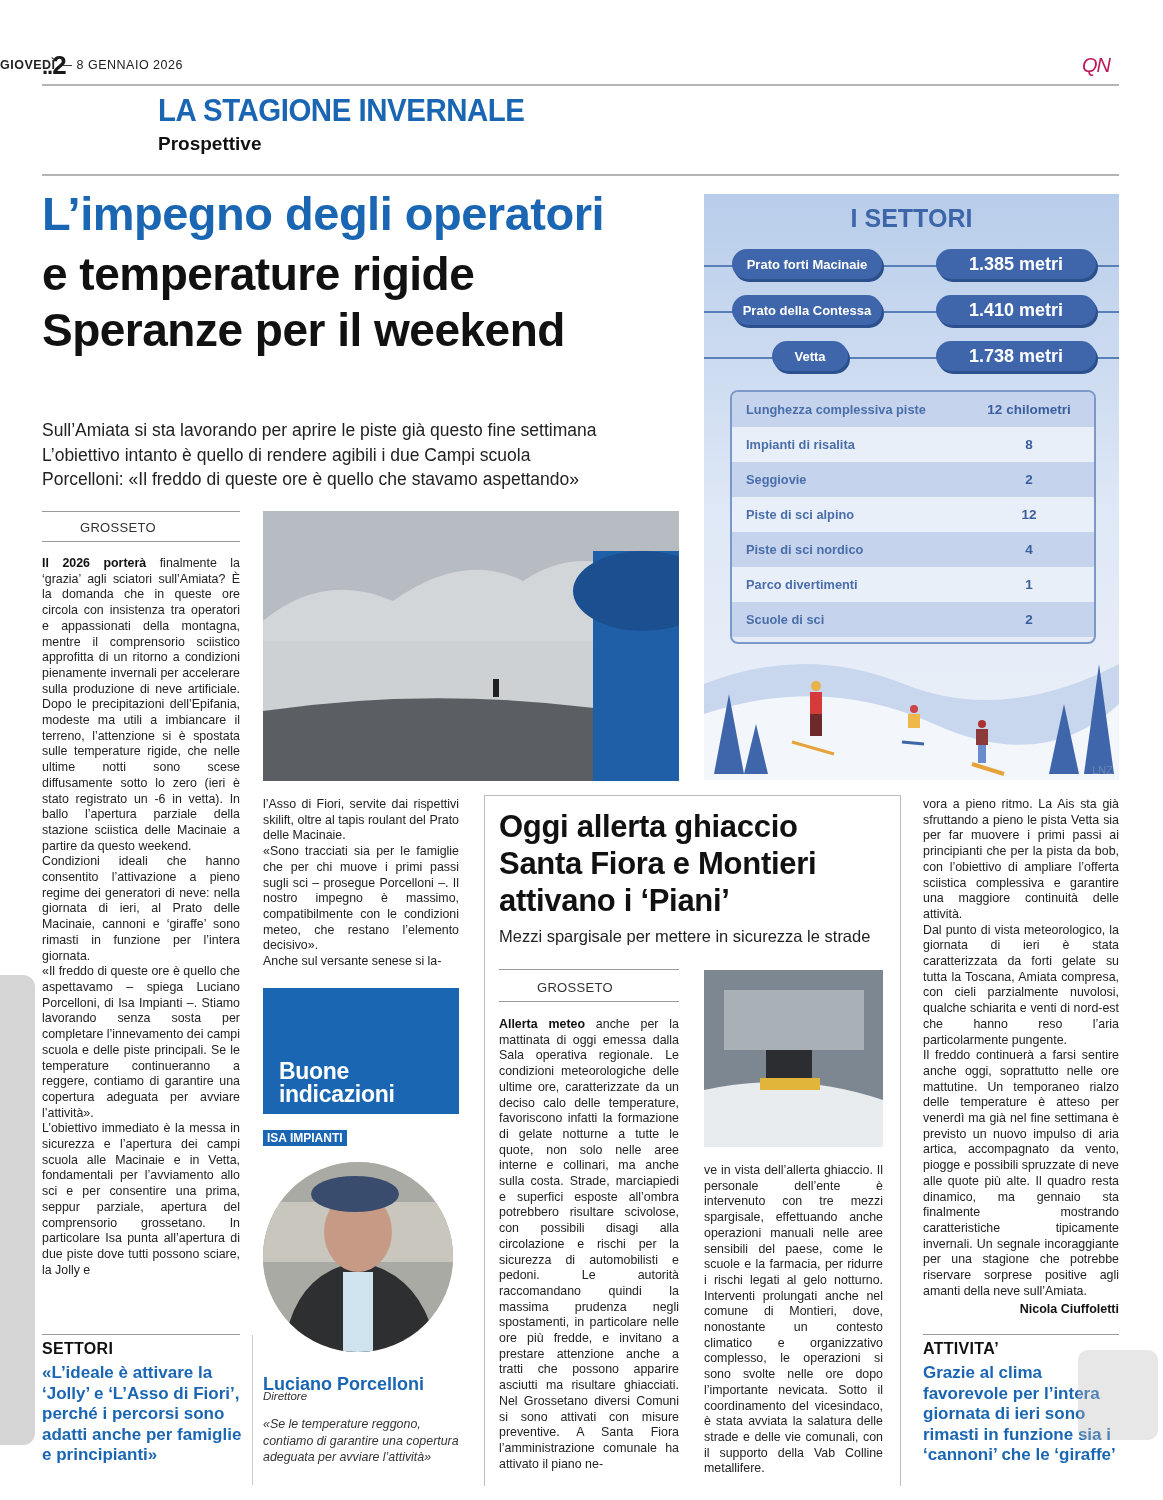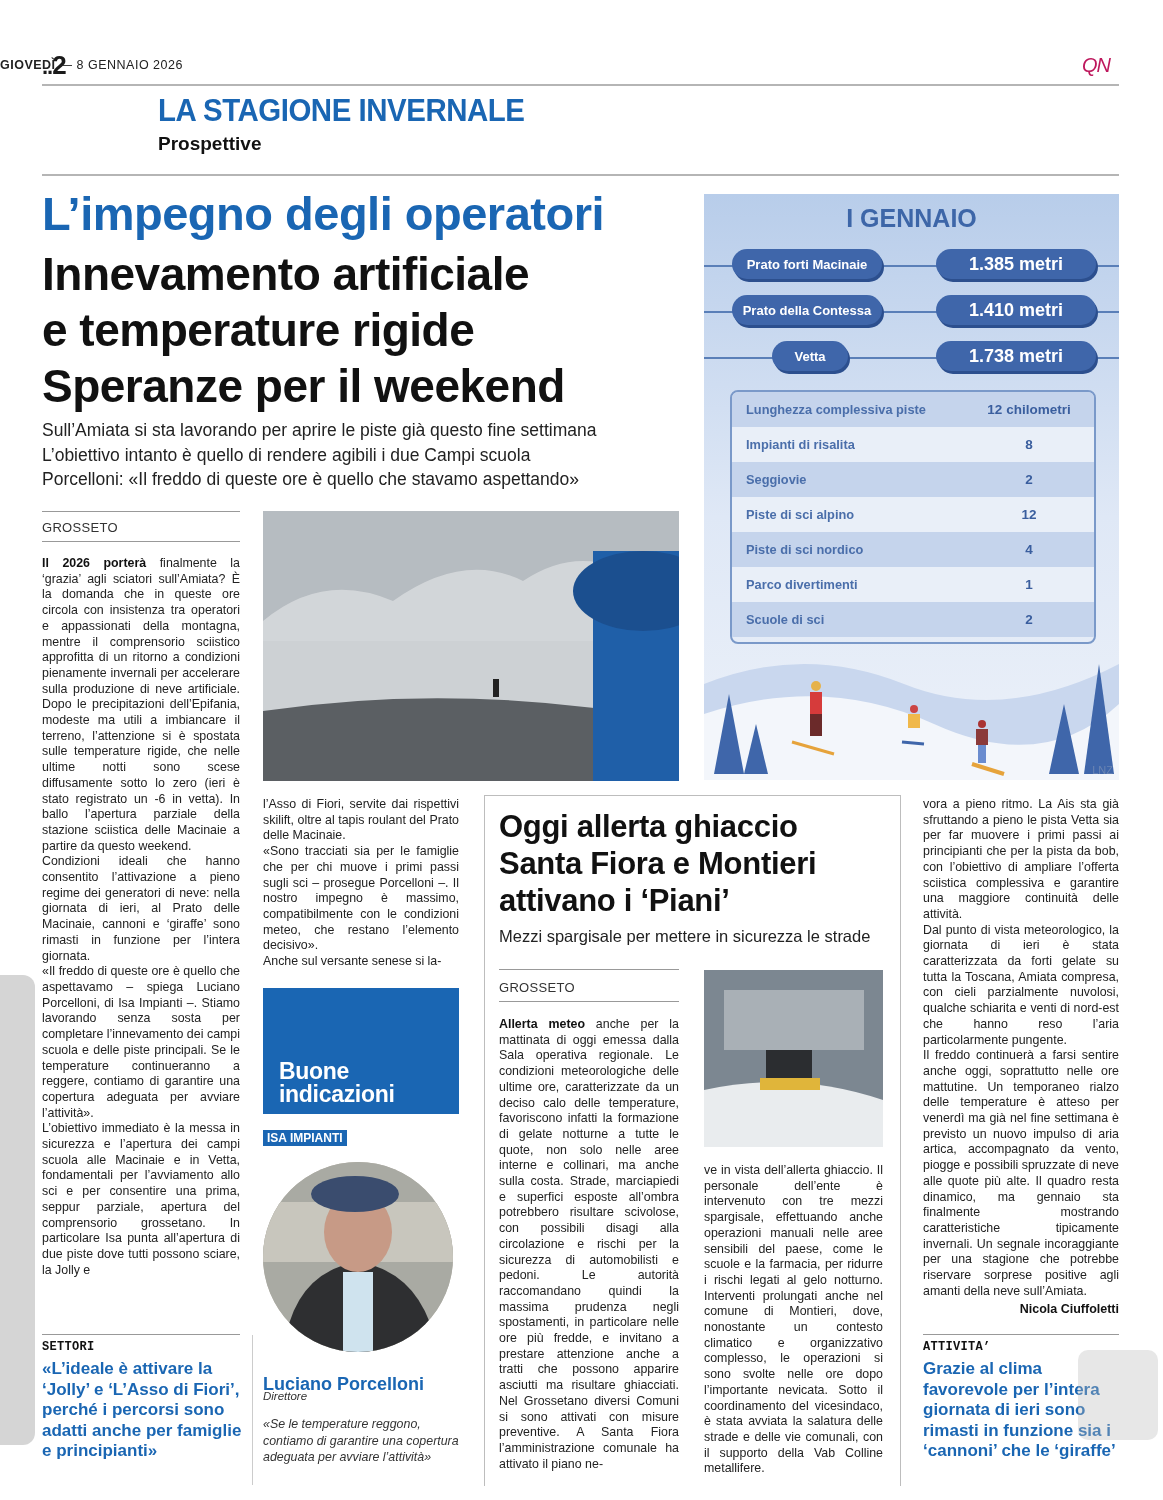--- a/index.html
+++ b/index.html
@@ -10,21 +10,21 @@
   .dateline { left: 0; width: 955px; top: 58px; text-align: left; font-size: 12.5px; color: #222; letter-spacing: 0.5px; }
   .dateline b { font-weight: 700; }
   .qn { left: 1074px; top: 54px; font-weight: 400; font-size: 20px; color: #be185d; font-style: italic; letter-spacing: -1px; margin-left: 8px; }
   .rule { height: 2px; background: #b5b5b5; }
   .section { left: 158px; top: 92px; font-size: 32px; font-weight: 900; color: #1a66b3; letter-spacing: -0.5px; transform: scaleX(0.92); transform-origin: left; }
   .subsection { left: 158px; top: 133px; font-size: 19px; font-weight: 700; color: #111; }
   .kicker { left: 42px; top: 188px; font-size: 47px; font-weight: 900; color: #1a66b3; letter-spacing: -0.5px; line-height: 1.1; }
   .headline { left: 42px; top: 246px; width: 660px; font-size: 46px; font-weight: 900; color: #111; line-height: 56px; letter-spacing: -0.5px; }
   .standfirst { left: 42px; top: 418px; width: 650px; font-size: 17.5px; line-height: 24.5px; color: #222; }
   .standfirst div { white-space: nowrap; }
-  .dateline-label { font-size: 13px; color: #333; letter-spacing: 0.3px; }
+  .dateline-label { font-size: 13px; color: #333; letter-spacing: 0.3px; margin-left: 38px; }
   .col { font-size: 12.4px; line-height: 15.7px; color: #222; text-align: justify; hyphens: manual; }
   .col p { margin: 0; }
   .col b { font-weight: 700; color: #111; }
   
   .info { left: 704px; top: 194px; width: 415px; height: 586px; background: linear-gradient(#b8cdea, #dfe8f6 55%, #ecf1f9); overflow: hidden; }
   .info-title { position: absolute; left: 0; width: 415px; top: 10px; text-align: center; font-size: 25px; font-weight: 900; color: #3d66a8; }
   .pill-row { position: absolute; left: 0; width: 415px; height: 32px; }
   .pill-row .line { position: absolute; left: 0; right: 0; top: 16px; height: 1.5px; background: #5a7fb8; }
   .pill { position: absolute; top: 0; height: 30px; border-radius: 16px; background: #3f66aa; color: #fff; font-weight: 700; display: flex; align-items: center; justify-content: center; box-shadow: 2px 3px 0 #2c4f8e; }
   .pill.l { font-size: 13px; }
@@ -38,21 +38,21 @@
   .credit { position: absolute; right: 6px; bottom: 4px; font-size: 11px; font-weight: 400; color: #6a85b3; }
   
   .photo { background: #8a8f96; overflow: hidden; }
   .blue-box { left: 263px; top: 988px; width: 196px; height: 126px; background: #1a66b3; }
   .blue-box .t { position: absolute; left: 16px; bottom: 8px; color: #fff; font-size: 23px; font-weight: 900; line-height: 23px; letter-spacing: -0.3px; }
   .tag { left: 263px; top: 1130px; background: #1a66b3; color: #fff; font-size: 12px; font-weight: 900; padding: 1px 4px; }
   .avatar { left: 263px; top: 1162px; width: 190px; height: 190px; border-radius: 50%; overflow: hidden; background: #b9b3a8; }
   .name { left: 263px; top: 1374px; font-size: 18px; font-weight: 700; color: #1a66b3; }
   .role { left: 263px; top: 1390px; font-size: 11.5px; font-style: italic; color: #333; }
   .quote-small { left: 263px; top: 1416px; width: 200px; font-size: 12.4px; font-style: italic; line-height: 16.5px; color: #333; }
-  .pull-label { font-size: 12px; font-weight: 900; color: #111; letter-spacing: 0.3px; font-family: Liberation Mono, monospace; }
+  .pull-label { font-size: 16px; font-weight: 900; color: #111; letter-spacing: 0.3px; }
   .pull { font-size: 17px; font-weight: 900; color: #1a66b3; line-height: 20.5px; }
   .box2 { left: 484px; top: 795px; width: 415px; height: 690px; border: 1.5px solid #bdbdbd; border-bottom: none; }
   .h2 { left: 499px; top: 808px; width: 400px; font-size: 31px; font-weight: 900; line-height: 37px; color: #111; letter-spacing: -0.3px; }
   .sub2 { left: 499px; top: 927px; font-size: 16.5px; color: #222; }
   .byline { font-size: 12.5px; font-weight: 700; text-align: right; color: #111; }
   .watermark { opacity: 0.35; }
 </style>
 </head>
 <body>
 
@@ -60,32 +60,31 @@
 <div class="abs dateline"><b>GIOVEDÌ</b> <span>—</span> <span>8 GENNAIO 2026</span></div>
 <div class="abs qn">QN</div>
 <div class="abs rule" style="left:42px;top:84px;width:1077px;"></div>
 
 <div class="abs section">LA STAGIONE INVERNALE</div>
 <div class="abs subsection">Prospettive</div>
 <div class="abs rule" style="left:42px;top:174px;width:1077px;"></div>
 
 <div class="abs kicker">L’impegno degli operatori</div>
 <div class="abs headline">
-  <div>Innevamento artificiale</div>
   <div>e temperature rigide</div>
   <div>Speranze per il weekend</div>
 </div>
 <div class="abs standfirst">
   <div>Sull’Amiata si sta lavorando per aprire le piste già questo fine settimana</div>
   <div>L’obiettivo intanto è quello di rendere agibili i due Campi scuola</div>
   <div>Porcelloni: «Il freddo di queste ore è quello che stavamo aspettando»</div>
 </div>
 
 <div class="abs info">
-  <div class="info-title">I GENNAIO</div>
+  <div class="info-title">I SETTORI</div>
   <div class="pill-row" style="top:55px;">
     <div class="line"></div>
     <div class="pill l" style="left:28px;width:150px;">Prato forti Macinaie</div>
     <div class="pill r">1.385 metri</div>
   </div>
   <div class="pill-row" style="top:101px;">
     <div class="line"></div>
     <div class="pill l" style="left:28px;width:150px;text-align:center;">Prato della Contessa</div>
     <div class="pill r">1.410 metri</div>
   </div>

